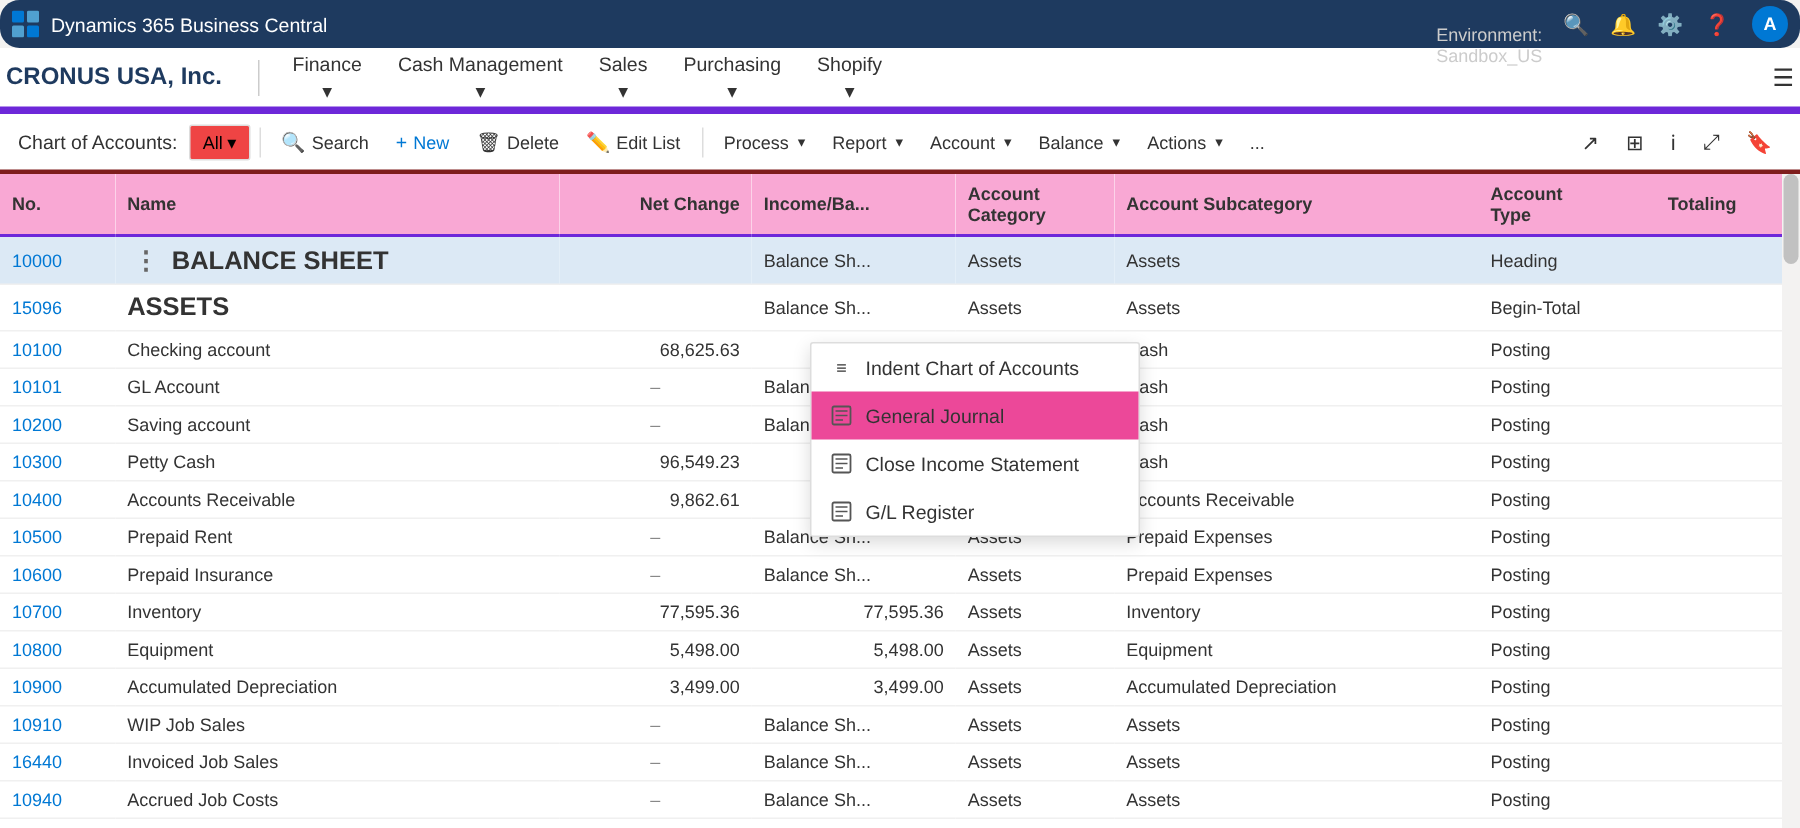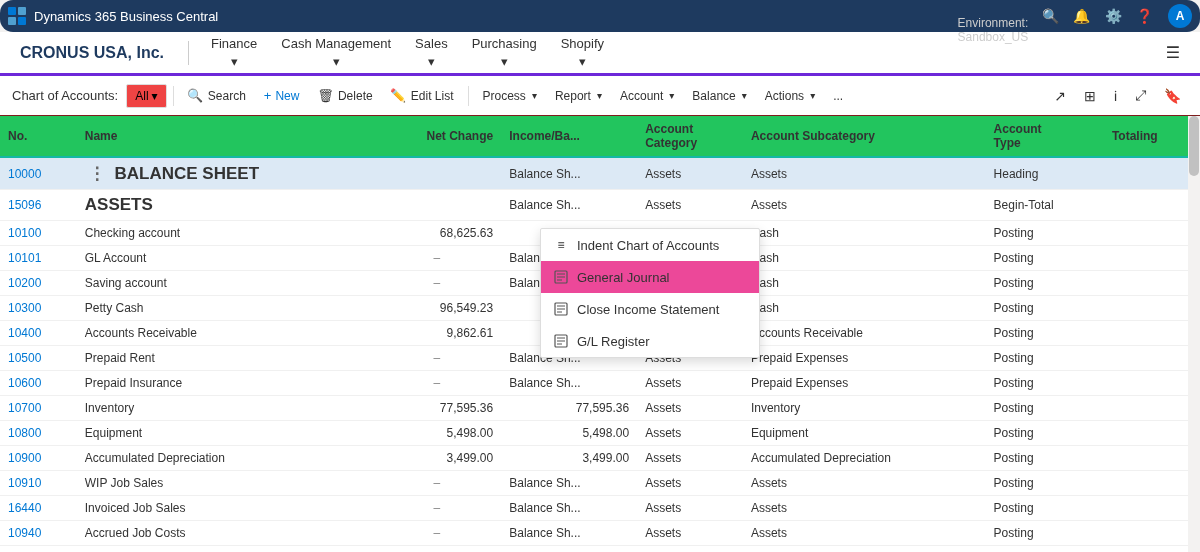--- a/index.html
+++ b/index.html
@@ -21,57 +21,57 @@
     .top-bar-right span { cursor: pointer; font-size: 14px; color: #ccc; }
     .env-badge { font-size: 12px; color: #ccc; text-align: right; line-height: 1.2; margin-top: 28px; }
     .avatar-circle { width: 24px; height: 24px; border-radius: 50%; background: #0078d4; display: flex; align-items: center; justify-content: center; color: white; font-size: 12px; font-weight: bold; }
 
     
     .nav-bar {
       background: white;
       height: 44px;
       display: flex;
       align-items: center;
-      padding: 0 20px;
-      border-bottom: 3px solid #6d28d9;
+      padding: 0 4px;
+      border-bottom: 5px solid #6d28d9;
       gap: 4px;
     }
     .company-name { font-size: 16px; font-weight: 600; color: #1e3a5f; margin-right: 12px; }
     .nav-divider { width: 1px; height: 24px; background: #ccc; margin: 0 8px; }
     .nav-item { padding: 6px 10px; color: #333; cursor: pointer; font-size: 13px; display: flex; align-items: center; gap: 3px; border-radius: 2px; flex-direction: column; }
     .hamburger { margin-left: auto; cursor: pointer; color: #333; font-size: 16px; }
 
     
     .toolbar {
       background: white;
       height: 40px;
       display: flex;
       align-items: center;
       padding: 0 12px;
-      border-bottom: 1px solid #7f1d1d;
+      border-bottom: 3px solid #7f1d1d;
       gap: 2px;
     }
     .toolbar-label { font-size: 13px; color: #333; font-weight: 500; margin-right: 6px; white-space: nowrap; }
     .filter-dropdown { display: flex; align-items: center; gap: 3px; padding: 4px 8px; border: 1px solid #ddd; border-radius: 2px; font-size: 12px; cursor: pointer; background: #ef4444; }
     .toolbar-sep { width: 1px; height: 20px; background: #ddd; margin: 0 4px; }
     .toolbar-btn { display: flex; align-items: center; gap: 4px; padding: 4px 8px; color: #333; cursor: pointer; font-size: 12px; border-radius: 2px; white-space: nowrap; }
     .toolbar-btn .icon { font-size: 13px; }
     .toolbar-btn-accent { color: #0078d4; }
     .toolbar-right { margin-left: auto; display: flex; align-items: center; gap: 6px; }
     .toolbar-icon-btn { padding: 4px 6px; cursor: pointer; color: #333; font-size: 14px; border-radius: 2px; }
 
     
     .has-arrow::after { content: '▾'; font-size: 10px; margin-left: 2px; }
 
     
     .table-area { background: white; overflow: auto; height: calc(552px - 32px - 44px - 40px); position: relative; }
     table { width: 100%; border-collapse: collapse; font-size: 12px; }
     thead th {
-      background: #22c55e;
-      border-bottom: 2px solid #14b8a6;
+      background: #f9a8d4;
+      border-bottom: 2px solid #6d28d9;
       padding: 6px 8px;
       text-align: left;
       font-weight: 600;
       color: #333;
       position: sticky;
       top: 0;
       white-space: nowrap;
       cursor: pointer;
       user-select: none;
     }

